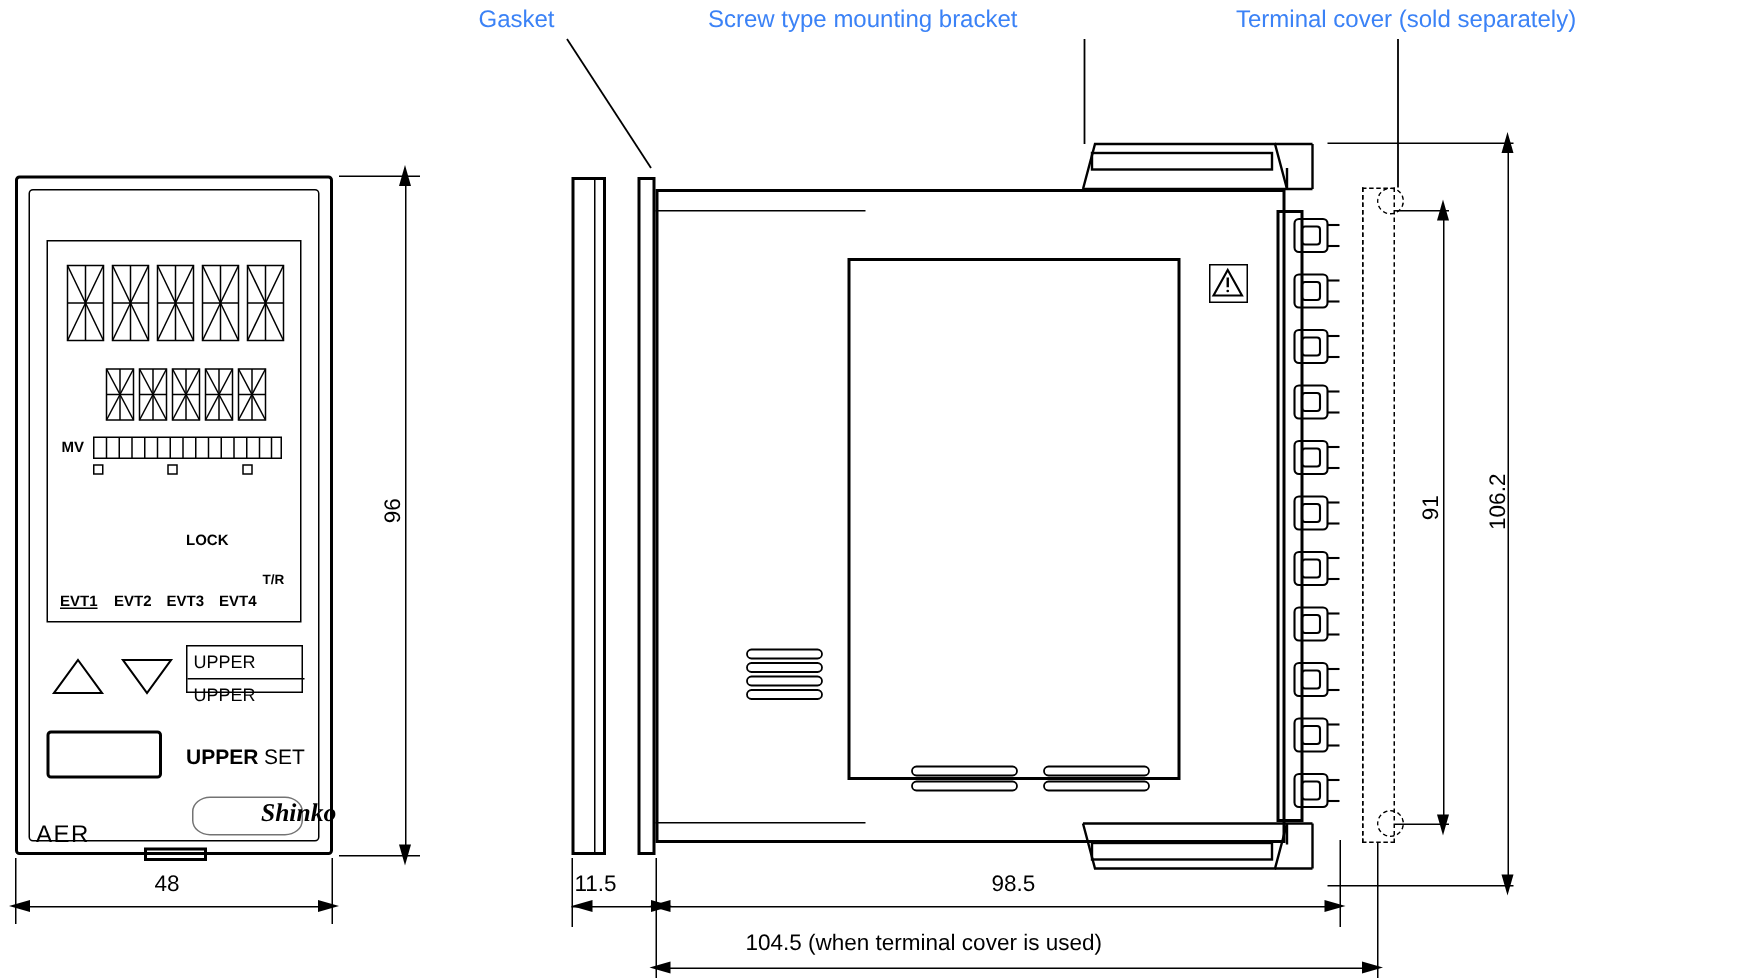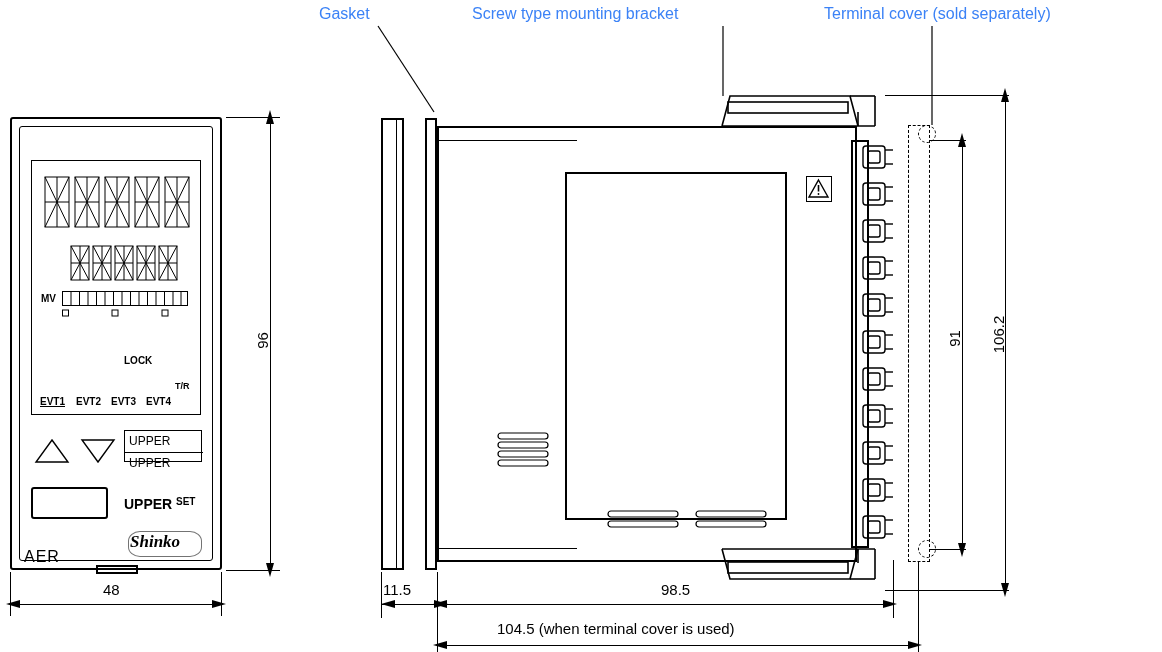--- a/index.html
+++ b/index.html
@@ -165,24 +165,24 @@
     </svg>
 </div>
 <div class="abs" style="left:80px;top:437px;">
   <svg width="36" height="28" viewBox="0 0 36 28">
       <polygon points="2,3 34,3 18,25" fill="none" stroke="#000" stroke-width="1.4"></polygon>
     </svg>
 </div>
 
 <div class="box2 rnd" style="left:31px;top:487px;width:77px;height:32px;"></div>
 <div class="abs" style="left:124px;top:496px;font-size:14px;font-weight:bold;">UPPER</div>
-<div class="abs" style="left:176px;top:496px;font-size:10px;font-weight:bold;">SET</div>
+<div class="abs" style="left:176px;top:496px;font-size:14px;font-weight:normal;">SET</div>
 
 <div class="abs" style="left:24px;top:536px;font-size:16px;letter-spacing:1px;margin-top:12px;">AER</div>
-<div class="abs" style="left:130px;top:532px;font-size:17px;font-style:italic;font-weight:bold;font-family:'Liberation Serif',serif;">Shinko</div>
+<div class="abs" style="left:130px;top:532px;font-size:17px;font-style:italic;font-weight:bold;font-family:'Liberation Serif',serif;padding-left:44px;">Shinko</div>
 <div class="abs" style="left:128px;top:531px;width:72px;height:24px;border:1px solid #000;border-radius:12px/10px;opacity:0.55;"></div>
 
 <div class="box2" style="left:96px;top:565px;width:42px;height:9px;"></div>
 
 <div class="ln v1" style="left:270px;top:117px;width:1px;height:453px;"></div>
 <div class="ln h1" style="left:226px;top:117px;width:54px;height:1px;"></div>
 <div class="ln h1" style="left:226px;top:570px;width:54px;height:1px;"></div>
 <svg class="abs" style="left:263px;top:110px;">
     <polygon points="7,0 11,14 3,14" fill="#000"></polygon>
     <polygon points="7,467 11,453 3,453" fill="#000"></polygon>

